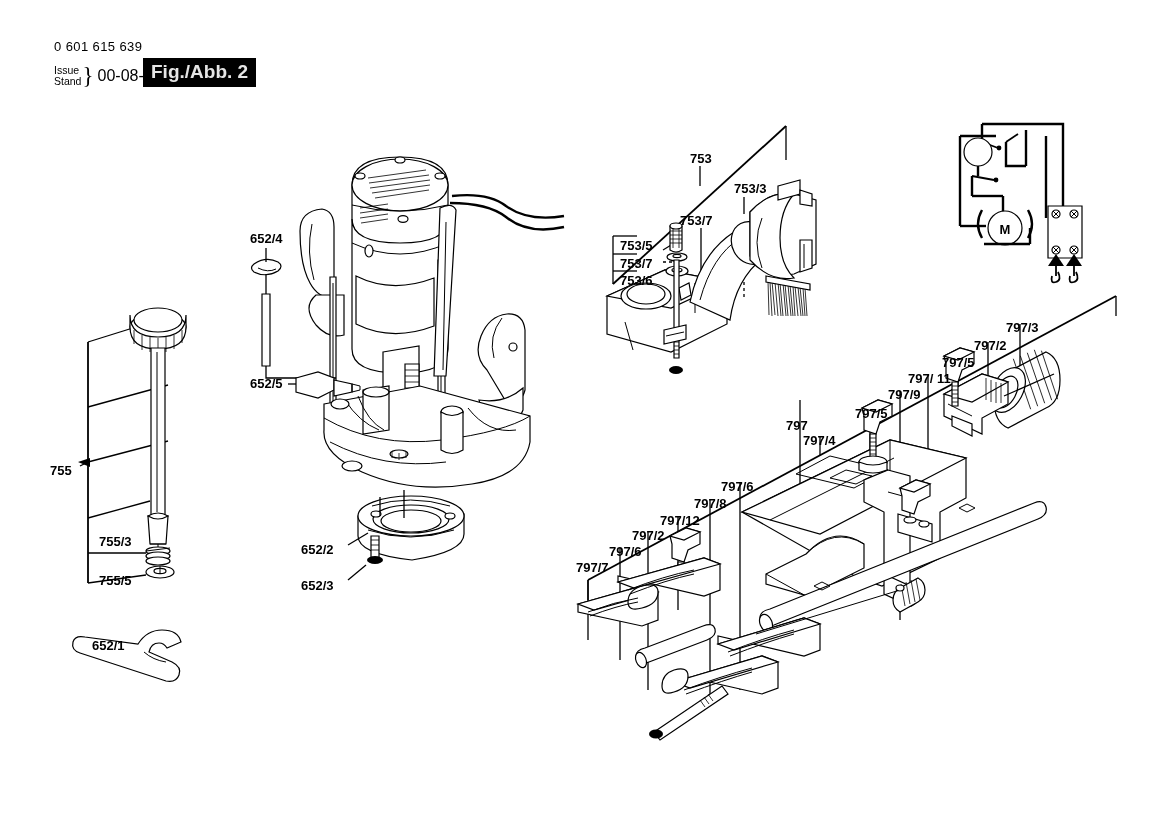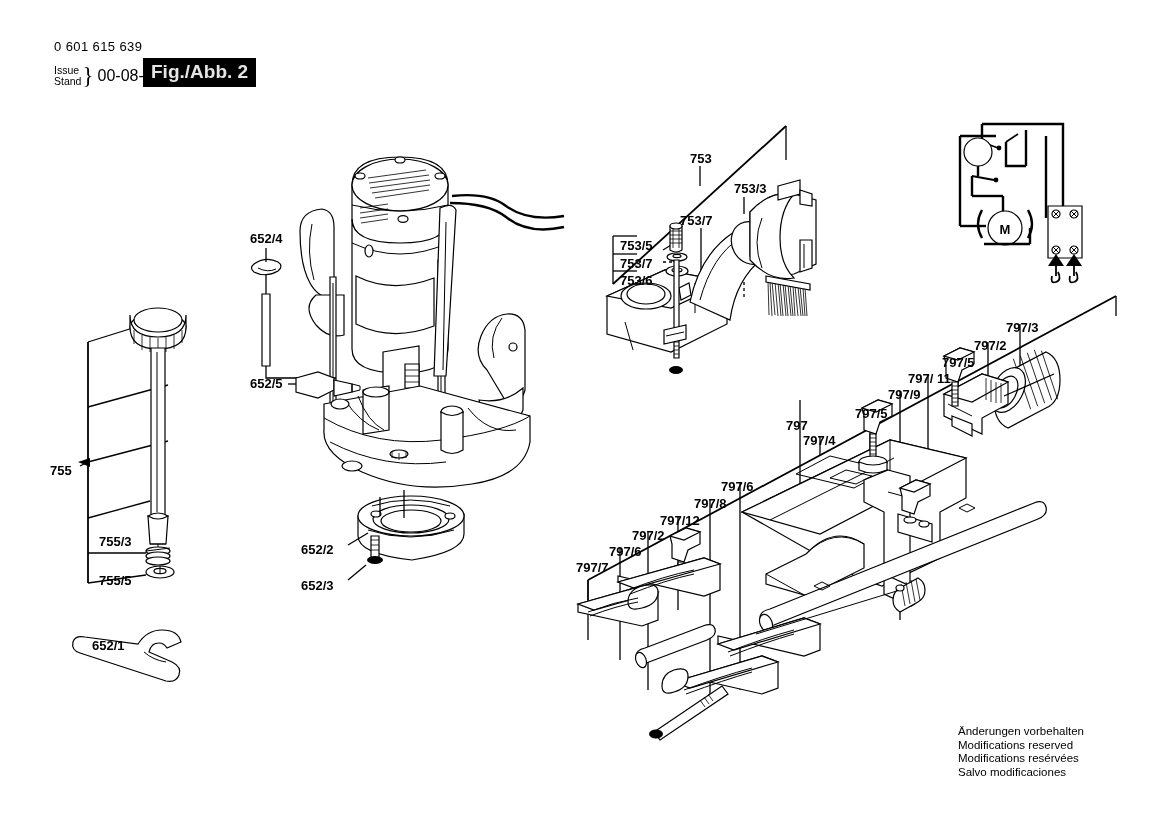--- a/index.html
+++ b/index.html
@@ -44,26 +44,20 @@
       <div>
         <div class="issue-words">Issue</div>
         <div class="issue-words">Stand</div>
       </div>
       <div class="brace">}</div>
       <div id="issue-date">00-08-30</div>
       <div id="fig-box">Fig./Abb. 2</div>
     </div>
   </div>
 
-  <div id="footer">
-    <div>Änderungen vorbehalten</div>
-    <div>Modifications reserved</div>
-    <div>Modifications resérvées</div>
-    <div>Salvo modificaciones</div>
-  </div>
 
   <svg viewBox="0 0 1169 826">
 
     <g>
 
       <path class="ln w18" d="M88 342 L88 583"></path>
       <path class="ln w13" d="M88 342 L168 317"></path>
       <path class="ln w13" d="M88 407 L168 385"></path>
       <path class="ln w13" d="M88 462 L168 441"></path>
       <path class="ln w13" d="M88 518 L150 501"></path>

